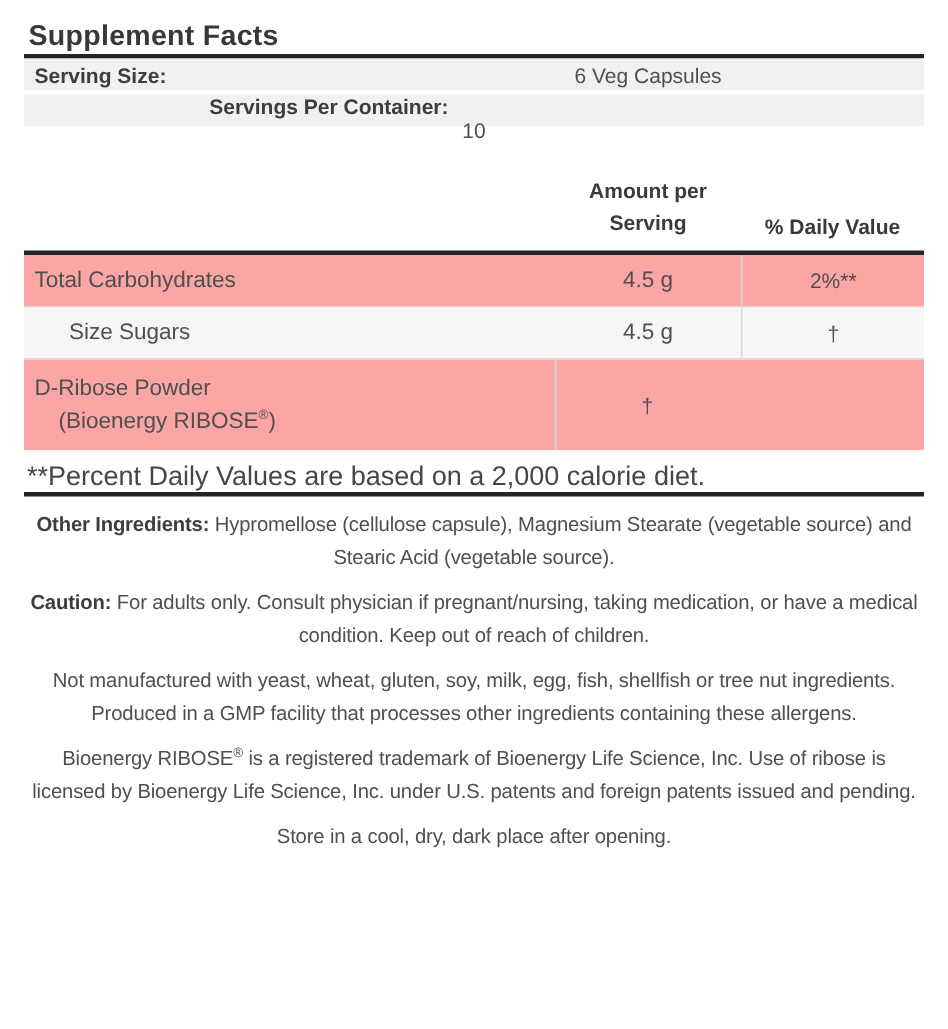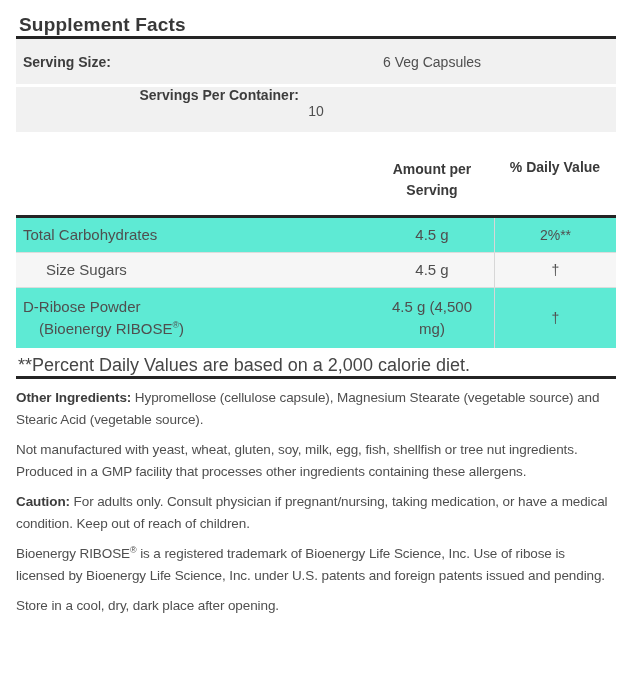--- a/index.html
+++ b/index.html
@@ -14,61 +14,61 @@
   .title {
     font-size:19px; font-weight:bold; color:#383838;
     margin:2px 0 0 3px; letter-spacing:0.2px;
   }
   .heavy-rule { height:3px; background:#242424; border:none; margin:0; }
 
   
   .serving-table { margin-top:0; }
   .s-row {
     display:flex; align-items:center;
-    background:#f1f1f1; height:45px; font-size:14px;
+    background:#f1f1f1; height:21px; font-size:14px;
   }
   .s-row + .s-row { margin-top:3px;flex-direction:column; }
   .s-label { width:367px; padding-left:7px; box-sizing:border-box;
              font-weight:bold; color:#3d3d3d; }
   .s-value { color:#4f4f4f; }
 
   
   .facts-table { margin-top:21px; }
-  .f-header { display:flex; align-items:flex-start; padding:6px 0 8px 0;
+  .f-header { display:flex; align-items:flex-end; padding:6px 0 8px 0;
               font-weight:bold; color:#3a3a3a; font-size:14px; min-height:48px; }
   .fh-name   { width:354px; }
   .fh-amount { width:124px; padding:0 13px; box-sizing:border-box;
                text-align:center; line-height:21px; }
   .fh-dv     { width:122px; text-align:center; }
 
   .f-row { display:flex; align-items:stretch; font-size:15px; }
   .f-row + .f-row { border-top:1px solid #dcdcdc; }
   .row-light  { background:#f6f6f6; }
-  .row-shaded { background:#5eead4; }
+  .row-shaded { background:#fca5a5; }
   .cell { display:flex; align-items:center; box-sizing:border-box; min-height:34px; }
   .cell-name   { width:354px; padding-left:7px; line-height:22px; }
   .cell-amount { width:124px; padding:4px 13px; justify-content:center;
                  text-align:center; line-height:22px; }
   .cell-dv     { width:122px; justify-content:center; text-align:center;
                  border-left:1px solid #d7d7d7; font-size:14px; }
   .indent-1 { padding-left:30px; }
   .name-line2 { padding-left:16px; }
   .tall .cell { min-height:60px; }
 
   sup.reg { font-size:9px; line-height:0; vertical-align:super; }
 
   
   .footnote { font-size:18px; line-height:22px; margin:0 0 0 2px; color:#464646; }
   .fn-1 { margin-top:6px; }
   .fn-2 { margin-top:10px; margin-bottom:10px; }
 
   
   .sections { margin-top:8px; }
   .para { font-size:13.5px; letter-spacing:-0.1px; line-height:22px;
-          margin:0 0 8px 0; color:#4f4f4f; }
+          margin:0 0 8px 0; color:#4f4f4f;text-align:center; }
   .para b, .s-label, .f-header { letter-spacing:0; }
   .para .lbl { font-weight:bold; color:#3d3d3d; }
 </style>
 </head>
 <body>
 
 <div class="panel">
 
   <div class="title">Supplement Facts</div>
   <hr class="heavy-rule">
@@ -105,34 +105,33 @@
       <div class="cell cell-dv">†</div>
     </div>
 
     <div class="f-row row-shaded tall">
       <div class="cell cell-name">
         <div>
           <div>D-Ribose Powder</div>
           <div class="name-line2"><span>(Bioenergy RIBOSE</span><sup class="reg">®</sup><span>)</span></div>
         </div>
       </div>
-      <div class="cell cell-amount">4.5 g (4,500 mg)</div>
       <div class="cell cell-dv">†</div>
     </div>
   </div>
 
   <p class="footnote fn-1">**Percent Daily Values are based on a 2,000 calorie diet.</p>
 
   <hr class="heavy-rule">
 
   <div class="sections">
     <p class="para"><span class="lbl">Other Ingredients:</span><span> Hypromellose (cellulose capsule), Magnesium Stearate (vegetable source) and Stearic Acid (vegetable source).</span></p>
 
+    <p class="para"><span class="lbl">Caution:</span><span> For adults only. Consult physician if pregnant/nursing, taking medication, or have a medical condition. Keep out of reach of children.</span></p>
+
     <p class="para">Not manufactured with yeast, wheat, gluten, soy, milk, egg, fish, shellfish or tree nut ingredients. Produced in a GMP facility that processes other ingredients containing these allergens.</p>
-
-    <p class="para"><span class="lbl">Caution:</span><span> For adults only. Consult physician if pregnant/nursing, taking medication, or have a medical condition. Keep out of reach of children.</span></p>
 
     <p class="para"><span>Bioenergy RIBOSE</span><sup class="reg">®</sup><span> is a registered trademark of Bioenergy Life Science, Inc. Use of ribose is licensed by Bioenergy Life Science, Inc. under U.S. patents and foreign patents issued and pending.</span></p>
 
     <p class="para">Store in a cool, dry, dark place after opening.</p>
   </div>
 
 </div>
 
 </body></html>

